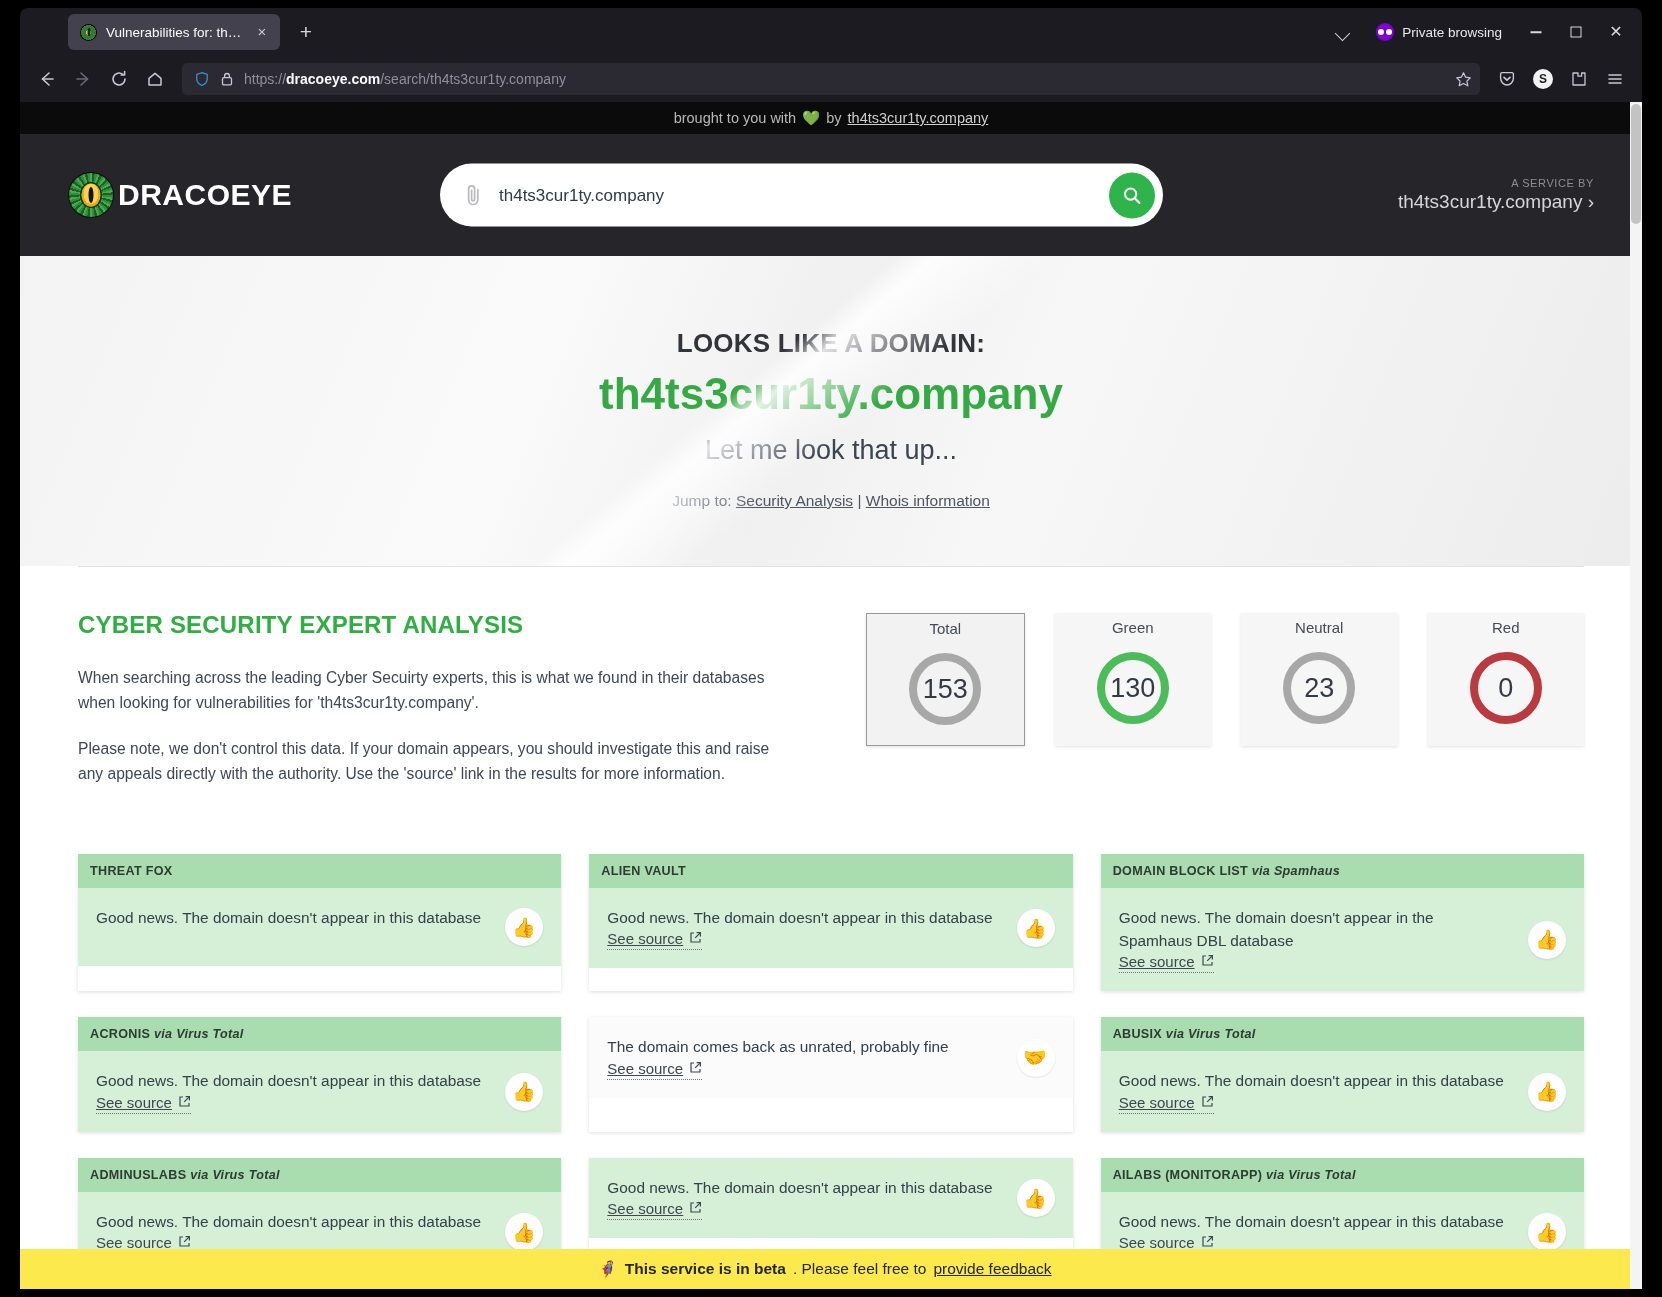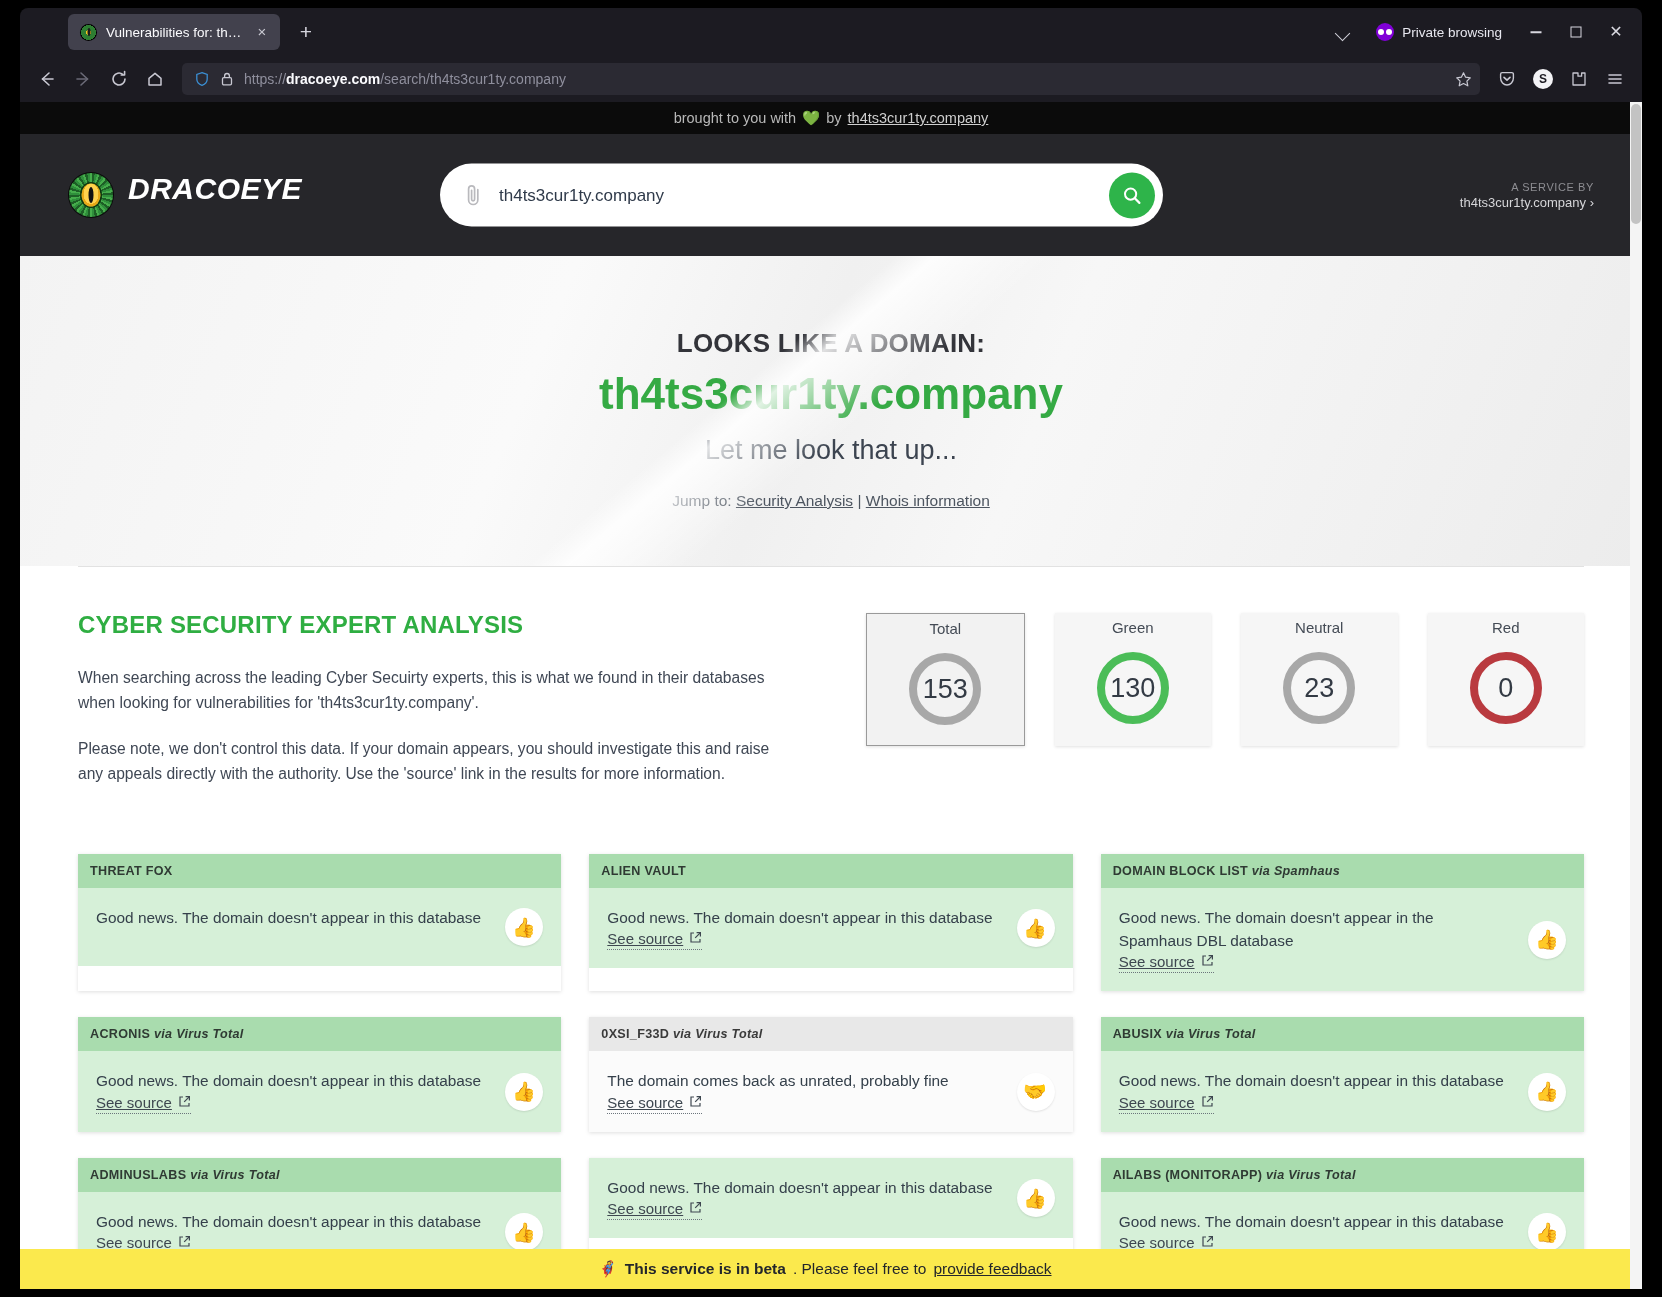--- a/index.html
+++ b/index.html
@@ -167,21 +167,21 @@
   .brought a { color: #cfcfcf; text-decoration: underline; }
 
   
   .siteheader {
     height: 122px;
     background: #26262a;
     display: flex; align-items: center;
     padding: 0 48px;
     position: relative;
   }
-  .brand { display: flex; align-items: flex-start; gap: 14px; width: 270px; font-style: italic; }
+  .brand { display: flex; align-items: center; gap: 4px; width: 270px; }
   .brand-logo {
     width: 46px; height: 46px; border-radius: 50%;
     background: #0a0a0a;
     position: relative; overflow: hidden;
     flex: 0 0 46px;
   }
   .brand-logo .scales {
     position: absolute; inset: 1px; border-radius: 50%;
     background:
       repeating-conic-gradient(from 10deg at 50% 50%, #2f8f3b 0deg 7deg, #46ad4c 7deg 13deg, #1d5f26 13deg 20deg);
@@ -221,21 +221,21 @@
     flex: 0 0 46px; cursor: pointer;
   }
   .service-by {
     position: absolute; right: 48px; top: 50%; transform: translateY(-50%);
     text-align: right;
   }
   .service-by .small {
     color: #8d8d92; font-size: 11px; letter-spacing: 0.6px;
   }
   .service-by .big {
-    color: #d6d6d9; font-size: 13px; margin-top: 2px;
+    color: #d6d6d9; font-size: 19px; margin-top: 2px;
   }
 
   
   .hero {
     background: linear-gradient(112deg, #f3f3f3 0%, #fafafa 32%, #f0f0f0 48%, #f7f7f7 62%, #ececec 100%);
     padding: 72px 0 56px;
     text-align: center;
     position: relative;
   }
   .hero::after {
@@ -562,21 +562,20 @@
           <div class="card-body"><div class="card-msg">Good news. The domain doesn't appear in this database</div><a href="#" class="card-src">
               <span>See source</span>
               <span><svg width="13" height="13" viewBox="0 0 13 13">
                   <path d="M5 2H2v9h9V8" fill="none" stroke="#3e4750" stroke-width="1.2"></path>
                   <path d="M7.6 1.6H11.4V5.4" fill="none" stroke="#3e4750" stroke-width="1.2"></path>
                   <path d="M11.2 1.8L6.2 6.8" stroke="#3e4750" stroke-width="1.2"></path>
                 </svg></span>
             </a><div class="card-badge">👍</div></div>
         </div>
         <div class="card neutral">
-          <div class="card-head"><span>0XSI_F33D</span> <i>via Virus Total</i></div>
           <div class="card-body"><div class="card-msg">The domain comes back as unrated, probably fine</div><a href="#" class="card-src">
               <span>See source</span>
               <span><svg width="13" height="13" viewBox="0 0 13 13">
                   <path d="M5 2H2v9h9V8" fill="none" stroke="#3e4750" stroke-width="1.2"></path>
                   <path d="M7.6 1.6H11.4V5.4" fill="none" stroke="#3e4750" stroke-width="1.2"></path>
                   <path d="M11.2 1.8L6.2 6.8" stroke="#3e4750" stroke-width="1.2"></path>
                 </svg></span>
             </a><div class="card-badge">🤝</div></div>
         </div>
         <div class="card">

